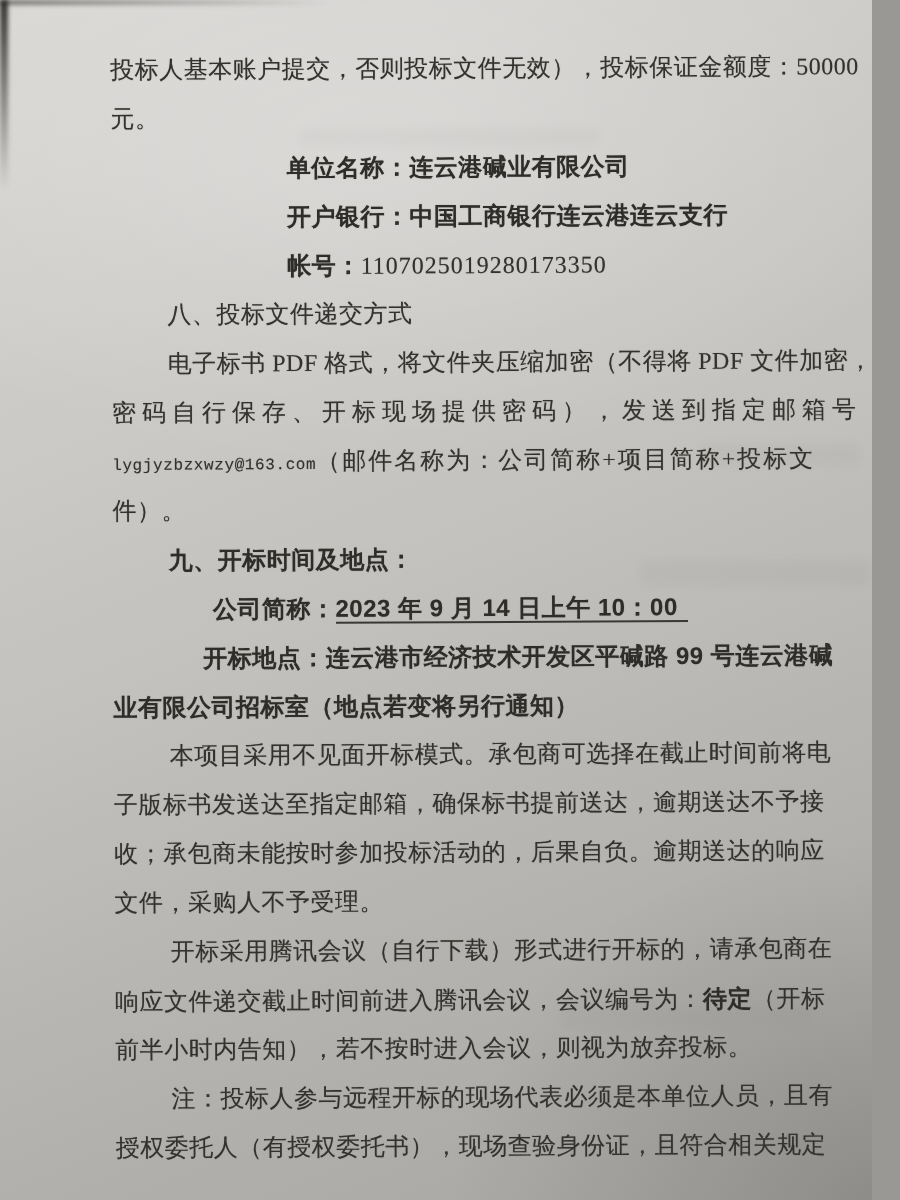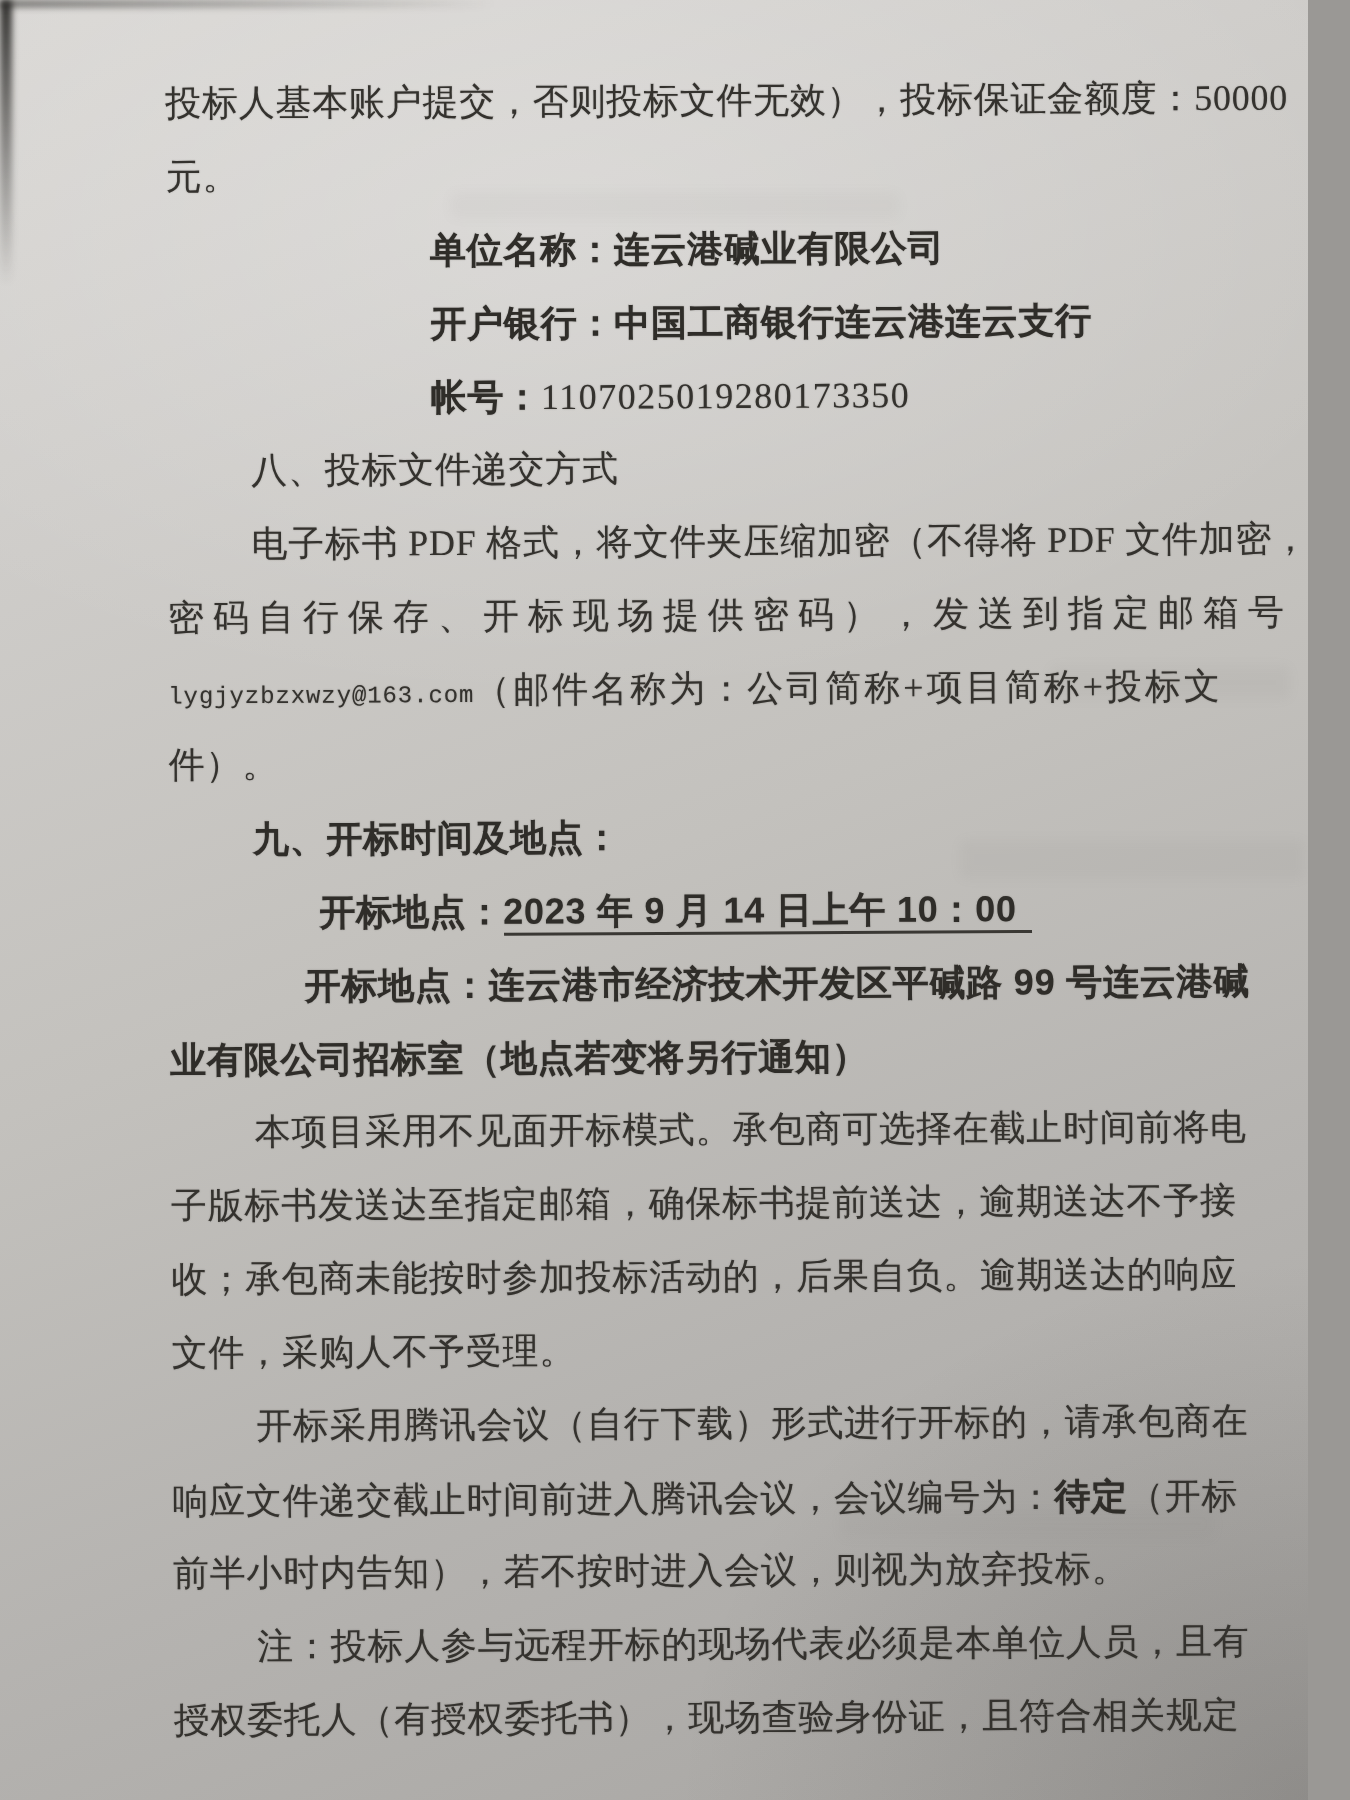--- a/index.html
+++ b/index.html
@@ -72,21 +72,21 @@
     <div class="line hei ind-unit">开户银行：中国工商银行连云港连云支行</div>
     <div class="line ind-unit"><span class="hei-inline">帐号：</span><span class="num">1107025019280173350</span></div>
 
     <div class="line ind-p">八、投标文件递交方式</div>
     <div class="line ind-p">电子标书 PDF 格式，将文件夹压缩加密（不得将 PDF 文件加密，</div>
     <div class="line spread">密码自行保存、开标现场提供密码），发送到指定邮箱号</div>
     <div class="line"><span class="mono">lygjyzbzxwzy@163.com</span><span class="rest-spread">（邮件名称为：公司简称+项目简称+投标文</span></div>
     <div class="line">件）。</div>
 
     <div class="line hei ind-p">九、开标时间及地点：</div>
-    <div class="line ind-time"><span class="hei-inline">开标地点：</span><span class="hei-inline u">2023 年 9 月 14 日上午 10：00</span></div>
+    <div class="line ind-time"><span class="hei-inline">公司简称：</span><span class="hei-inline u">2023 年 9 月 14 日上午 10：00</span></div>
     <div class="line hei ind-place">开标地点：连云港市经济技术开发区平碱路 99 号连云港碱</div>
     <div class="line hei">业有限公司招标室（地点若变将另行通知）</div>
 
     <div class="line ind-p">本项目采用不见面开标模式。承包商可选择在截止时间前将电</div>
     <div class="line">子版标书发送达至指定邮箱，确保标书提前送达，逾期送达不予接</div>
     <div class="line">收；承包商未能按时参加投标活动的，后果自负。逾期送达的响应</div>
     <div class="line">文件，采购人不予受理。</div>
 
     <div class="line ind-p">开标采用腾讯会议（自行下载）形式进行开标的，请承包商在</div>
     <div class="line"><span>响应文件递交截止时间前进入腾讯会议，会议编号为：</span><span class="hei-inline">待定</span><span>（开标</span></div>

